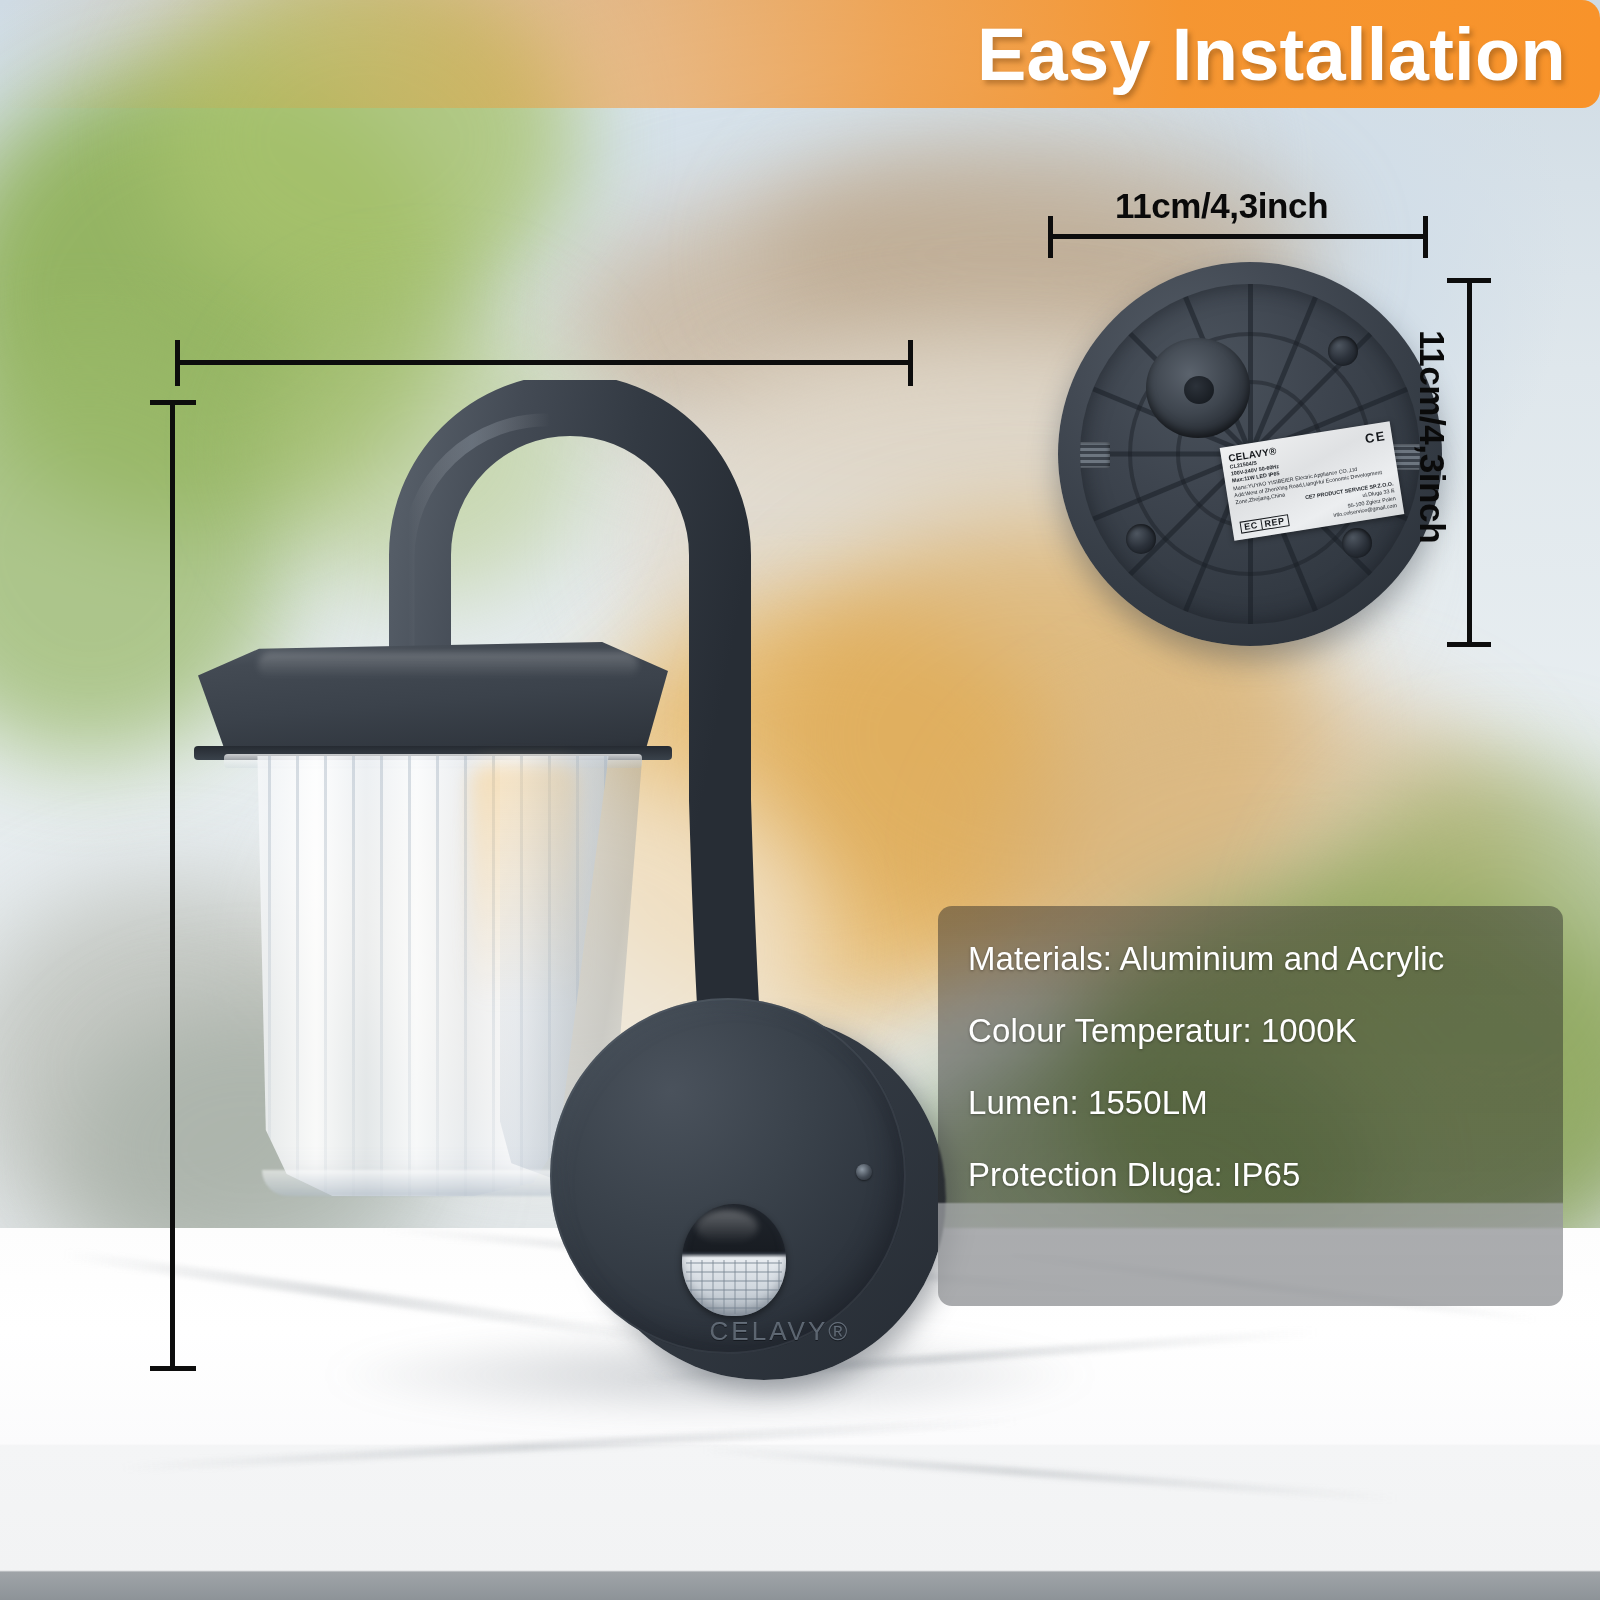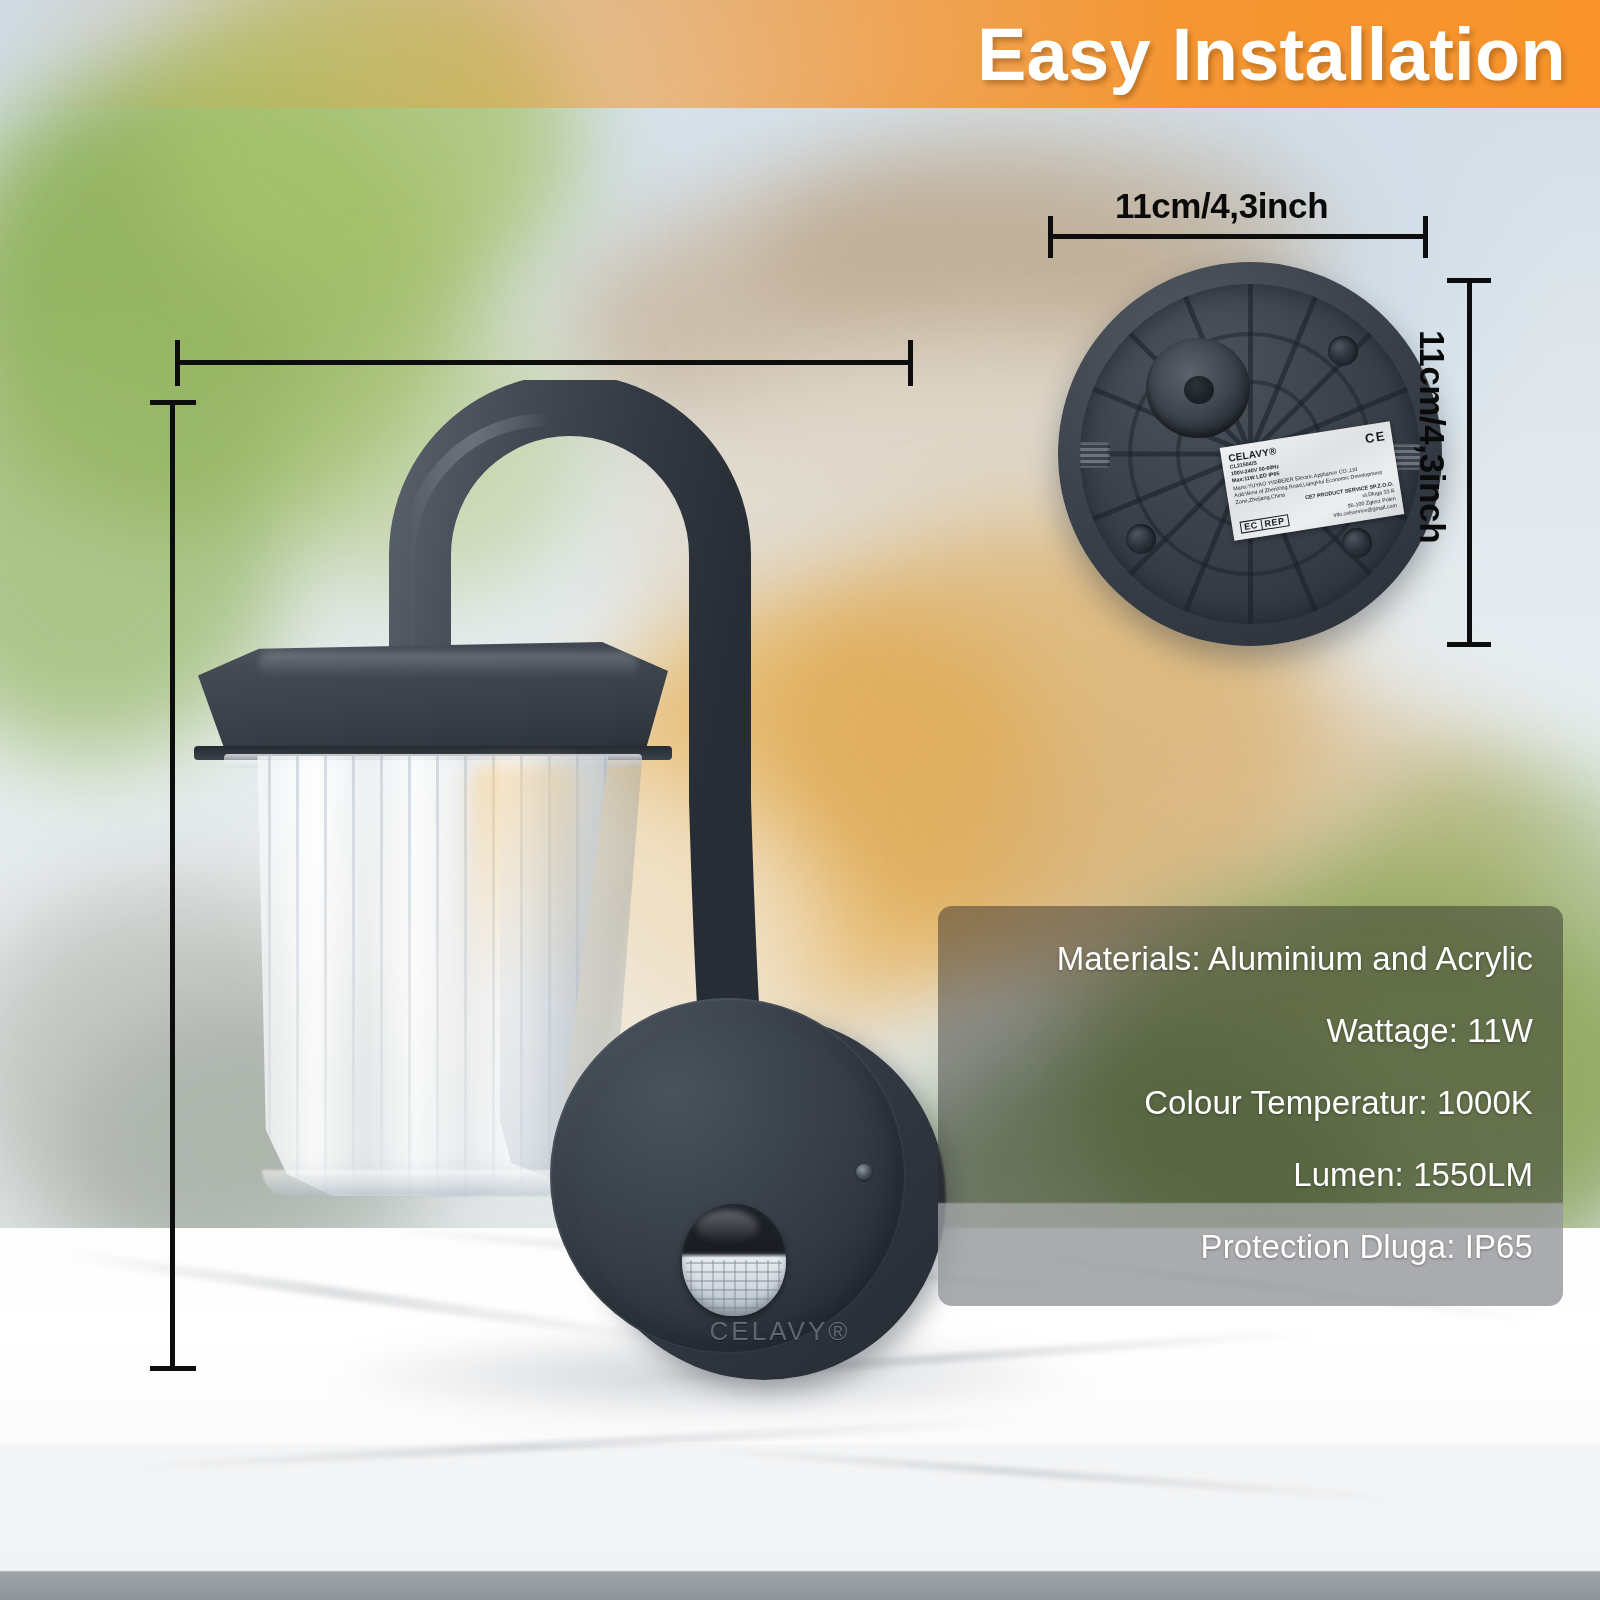--- a/index.html
+++ b/index.html
@@ -58,20 +58,21 @@
   
   .banner{
     position:absolute; left:0; top:0; width:1600px; height:108px;
     background:linear-gradient(90deg,
       rgba(245,150,48,0) 0%,
       rgba(245,150,48,.18) 16%,
       rgba(245,150,48,.45) 34%,
       rgba(246,148,45,.78) 56%,
       rgba(247,146,40,.95) 74%,
       #f8932a 100%);
+    border-radius:18px;
   }
   .banner-title{
     position:absolute; right:34px; top:6px;
     font-size:74px; font-weight:700; color:#ffffff; letter-spacing:.3px;
     text-shadow:3px 4px 5px rgba(120,70,20,.42);
     line-height:98px; white-space:nowrap;
   }
 
   
   .dimline{ position:absolute; background:#0d0d0d; }
@@ -255,21 +256,20 @@
     display:flex; align-items:center; justify-content:center;
   }
   .spec-header h2{
     font-size:60px; font-weight:700; color:#fff; letter-spacing:.2px; line-height:1;
   }
   .spec-body{
     position:absolute; left:938px; top:906px; width:625px; height:400px;
     border-radius:14px; overflow:hidden;
     background:linear-gradient(180deg, rgba(40,40,40,.46) 0%, rgba(40,40,40,.44) 74%, rgba(150,152,155,.80) 74.5%, rgba(150,152,155,.82) 100%);
     backdrop-filter:blur(1px);
-    text-align:right;
   }
   .spec-list{ padding:34px 30px 0 30px; }
   .spec-item{
     font-size:33px; color:#ffffff; line-height:38px; margin-bottom:34px;
     white-space:nowrap; letter-spacing:.1px;
     text-shadow:0 1px 3px rgba(0,0,0,.35);
   }
 </style>
 </head>
 <body>
@@ -443,20 +443,19 @@
   <div class="dim-label" id="lbl-baseh">11cm/4,3inch</div>
 
   <div class="banner">
     <div class="banner-title">Easy Installation</div>
   </div>
 
 
   <div class="spec-body">
     <div class="spec-list" id="spec-list">
         <div class="spec-item">Materials: Aluminium and Acrylic</div>
-        <div class="spec-item">Wattage: 11W</div>
         <div class="spec-item">Colour Temperatur: 1000K</div>
         <div class="spec-item">Lumen: 1550LM</div>
         <div class="spec-item">Protection Dluga: IP65</div>
       </div>
   </div>
 
 </div>
 
 </body></html>

